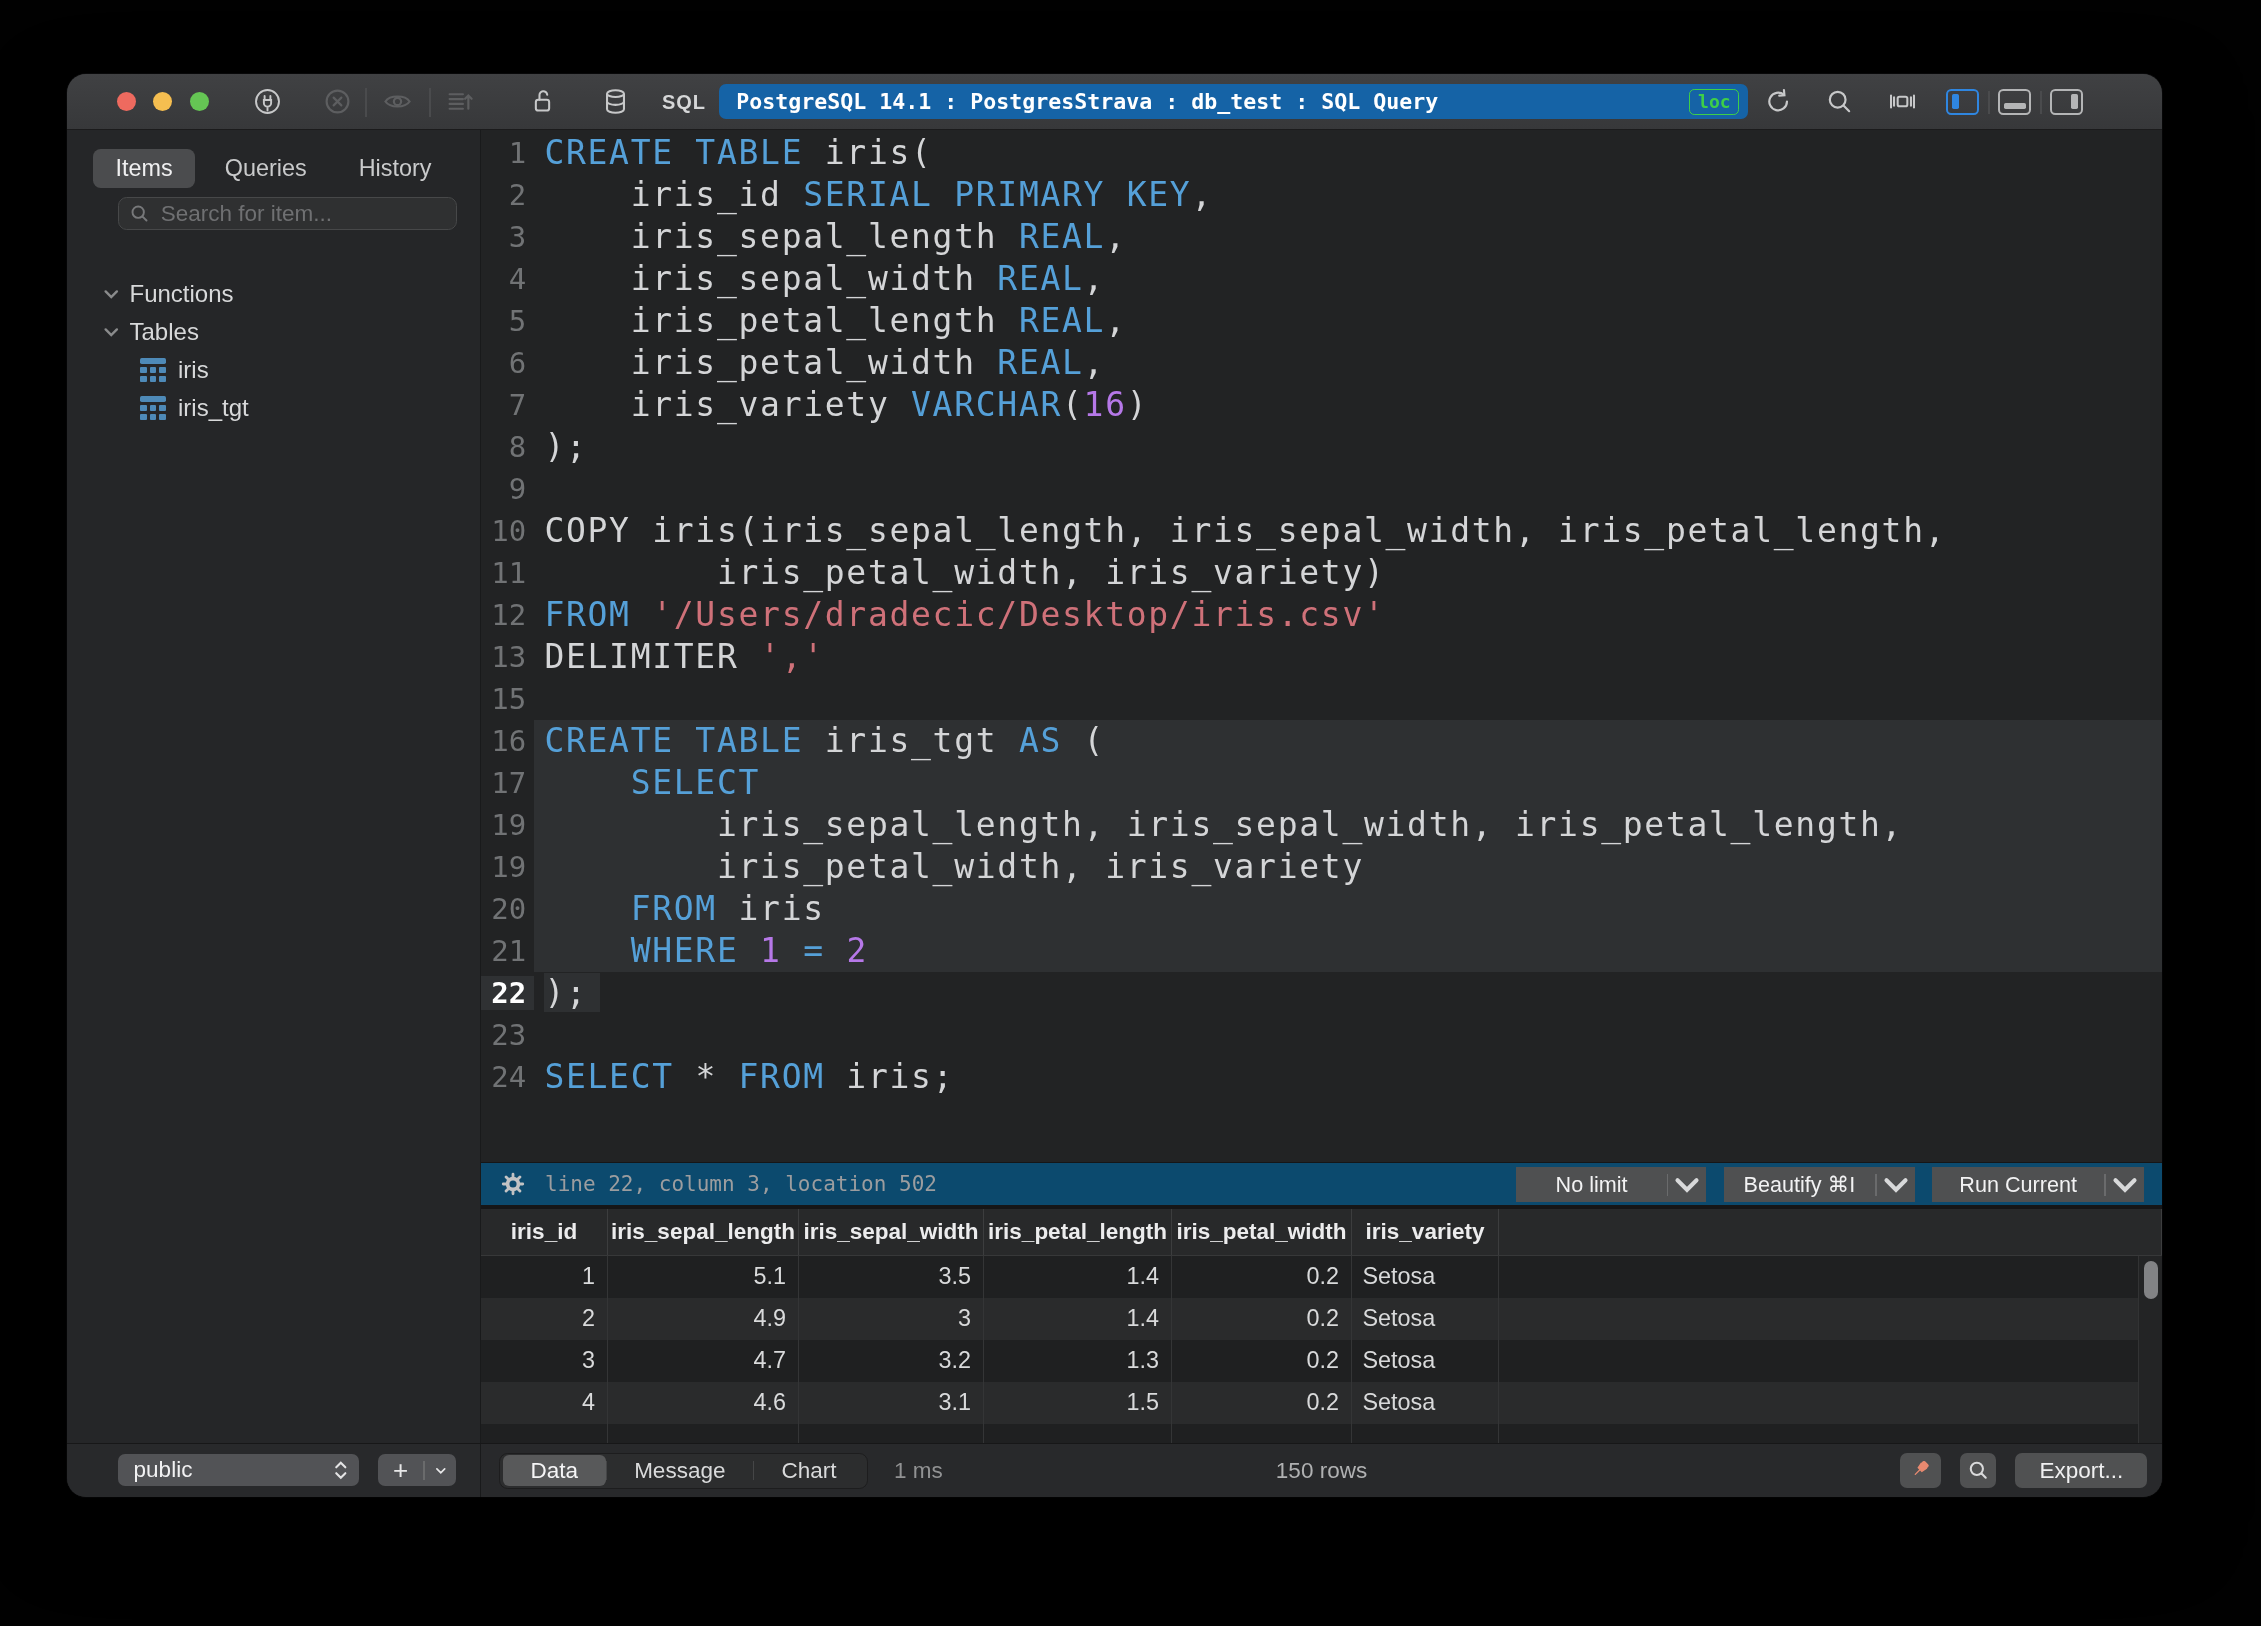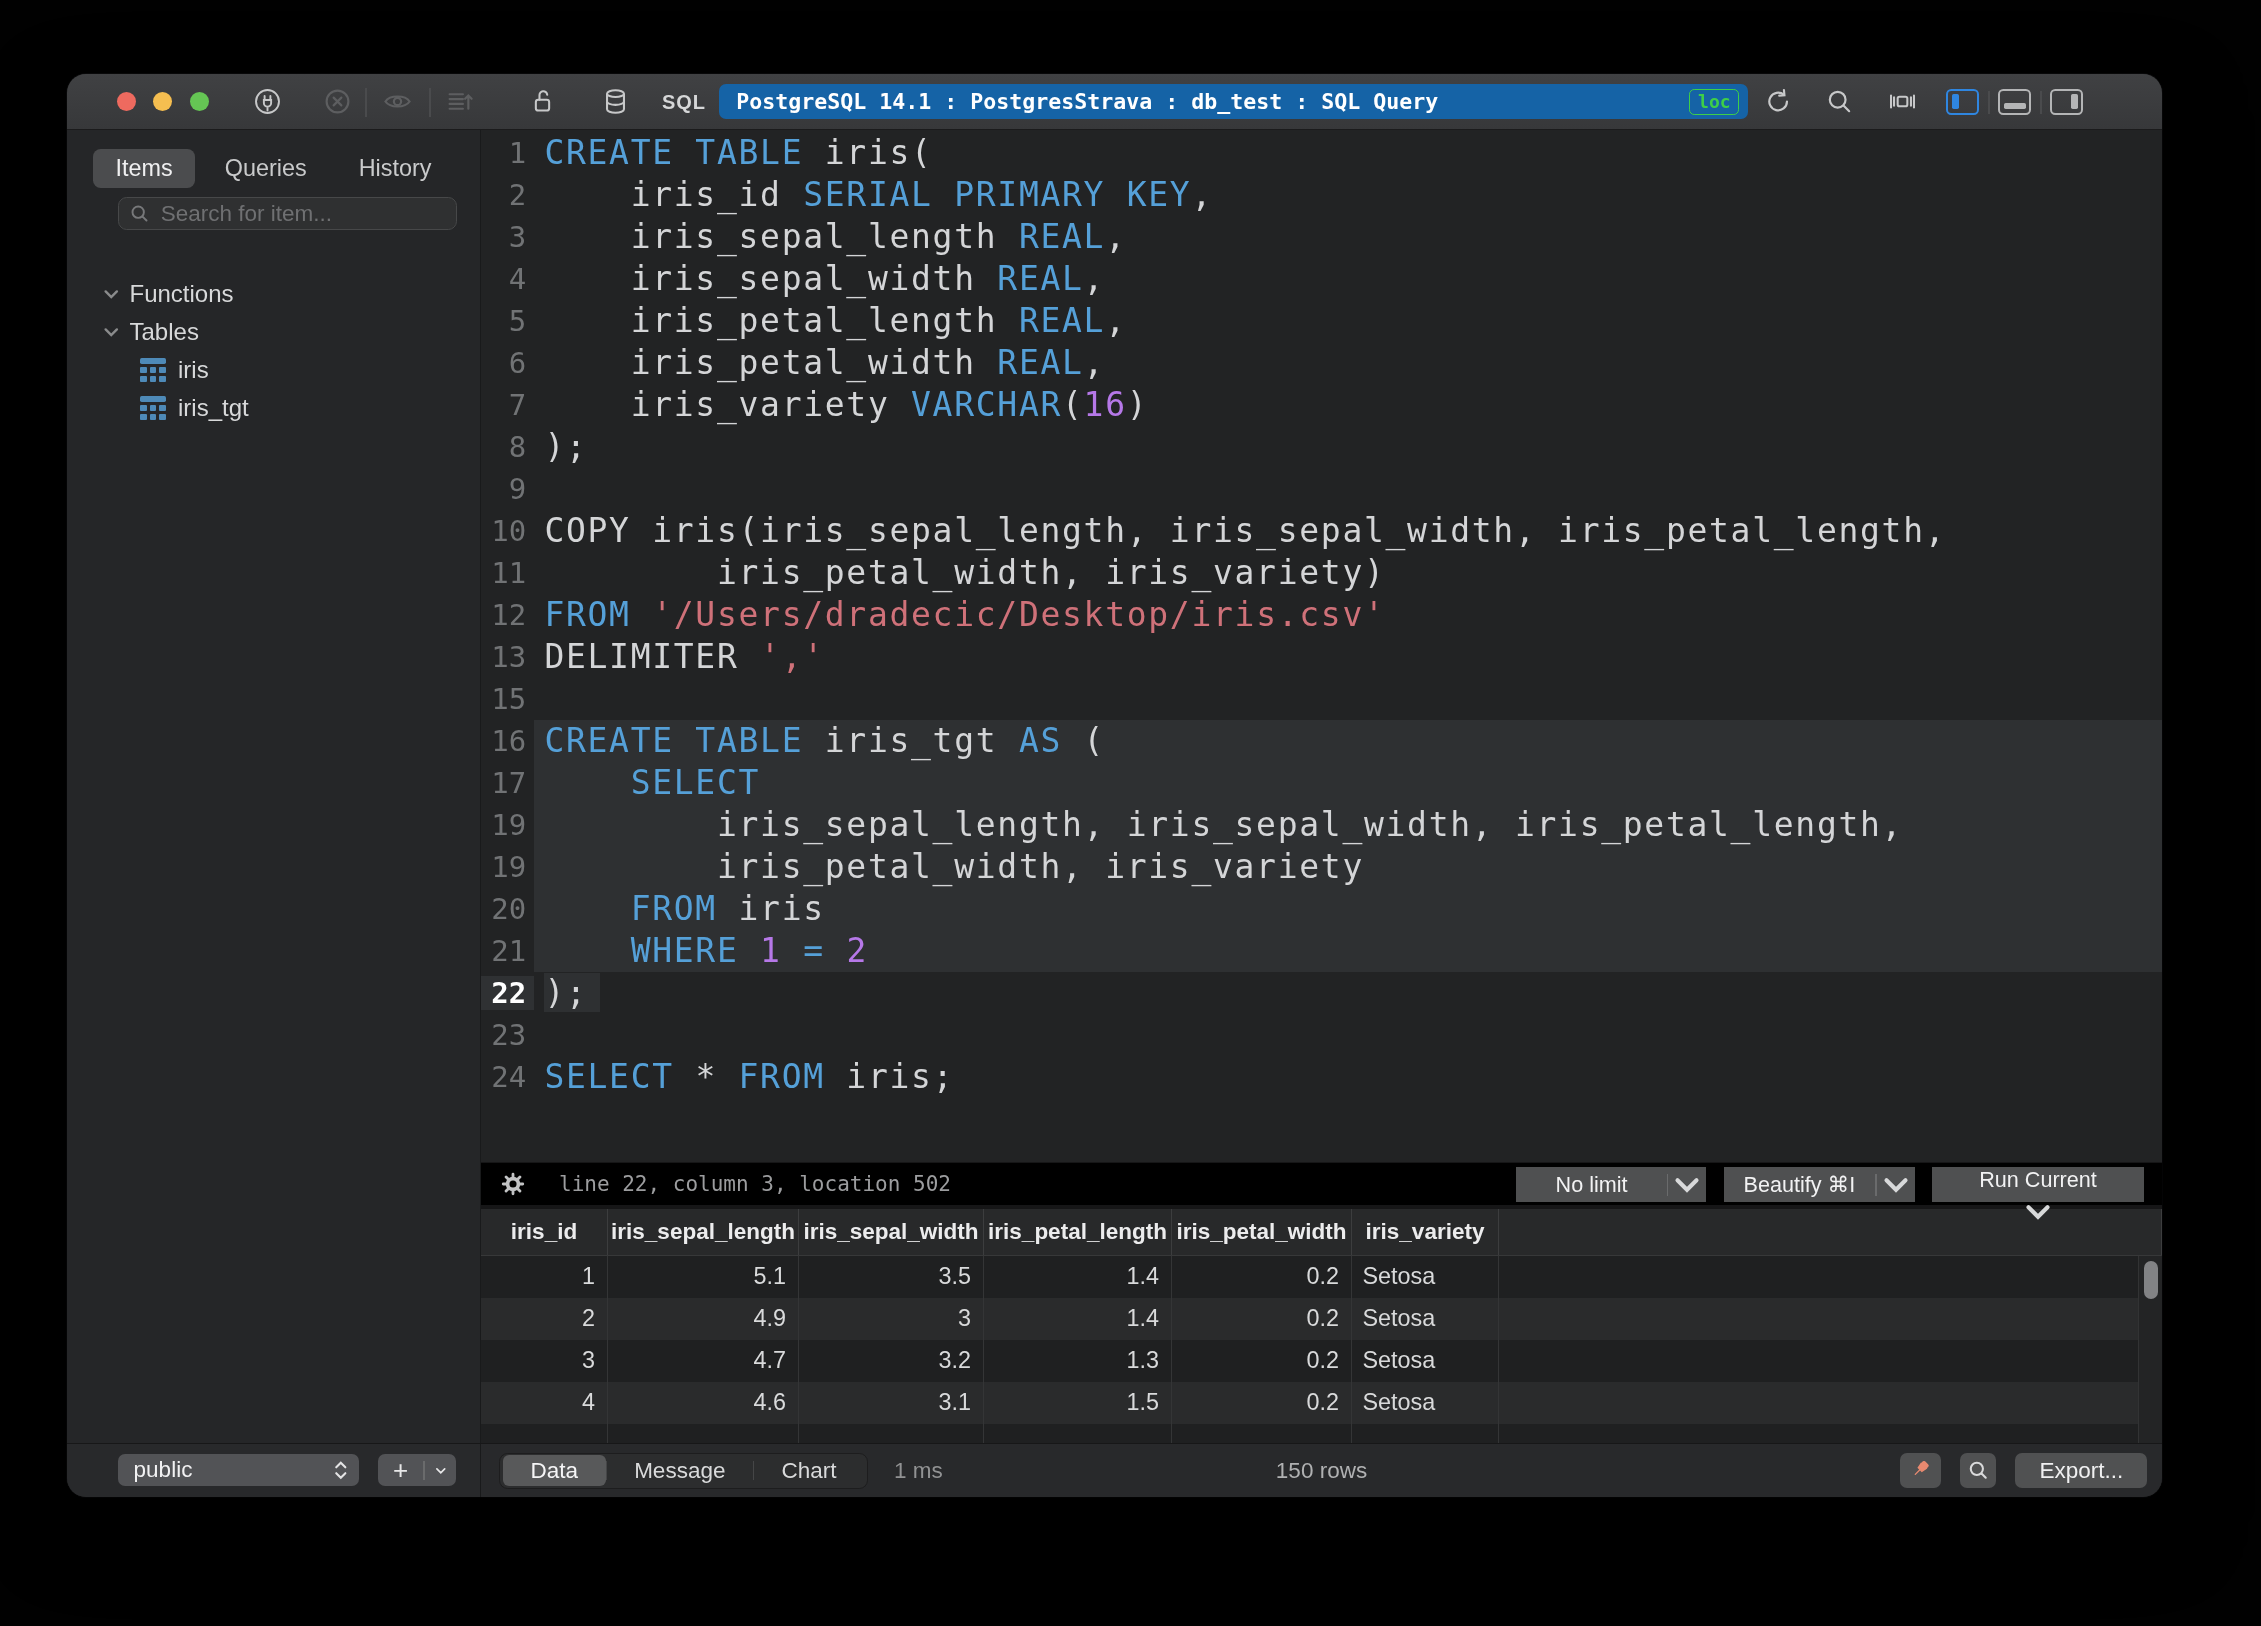--- a/index.html
+++ b/index.html
@@ -71,22 +71,22 @@
   .code-line { height:42px; display:flex; align-items:center; }
   .gutter { width:53px; flex:0 0 53px; text-align:right; padding-right:7.8px;
             color:#717375; font-size:29px; }
   .code { flex:1; font-size:33px; letter-spacing:1.7px; white-space:pre; padding-left:10.4px;
           color:#d4d5d7; height:100%; display:flex; align-items:center; }
   .code-line.sel-full .code { background:#2e3032; }
   .code-line.caret .gutter { background:#2f3133; color:#ffffff; font-weight:bold; }
   .caret-sel { background:#2e3032; padding-right:12px; }
   .tok-k { color:#55a0d8; } .tok-p { color:#d4d5d7; } .tok-s { color:#cf7179; } .tok-n { color:#b678e8; }
 
-  .statusbar { height:43px; flex:0 0 43px; background:#000000; border-top:0.9px solid #161617;
-               display:flex; align-items:center; position:relative;gap:14px; }
+  .statusbar { height:43px; flex:0 0 43px; background:#0c4a6e; border-top:0.9px solid #161617;
+               display:flex; align-items:center; position:relative; }
   .gear { color:#c2c3c4; margin-left:19px; width:26px; height:26px; }
   .cursor-pos { color:#9c9d9f; font-family:"DejaVu Sans Mono", monospace; font-size:21px;
                 margin-left:19px; }
   .sb-buttons { position:absolute; right:18px; top:4.3px; display:flex; gap:17.3px; }
   .split-btn { height:35px; background:#4f5051; border-radius:0; display:flex;
                align-items:center; color:#f2f2f3; font-size:21.6px; }
   .split-btn .lbl { flex:1; text-align:center; padding:0 12px; white-space:nowrap; }
   .split-btn .div { width:1.7px; height:22.5px; background:#6a6b6c; }
   .split-btn .chev { width:38px; display:flex; align-items:center; justify-content:center; color:#d8d9da; }
   .split-btn .chev svg { width:17.3px; height:17.3px; }
@@ -408,21 +408,21 @@
             </div>
             <div class="split-btn" style="width: 191px;">
               <span class="lbl">Beautify ⌘I</span>
               <span class="div"></span>
               <span class="chev">
                 <svg viewBox="0 0 24 24" fill="none" stroke="currentColor" stroke-width="2.6" stroke-linecap="round" style="width:100%;height:100%">
                   <polyline points="6 9 12 15 18 9"></polyline>
                 </svg>
               </span>
             </div>
-            <div class="split-btn" style="width: 212px; flex-direction: column;">
+            <div class="split-btn" style="width: 212px;">
               <span class="lbl">Run Current</span>
               <span class="div"></span>
               <span class="chev">
                 <svg viewBox="0 0 24 24" fill="none" stroke="currentColor" stroke-width="2.6" stroke-linecap="round" style="width:100%;height:100%">
                   <polyline points="6 9 12 15 18 9"></polyline>
                 </svg>
               </span>
             </div>
           </div>
       </div>

